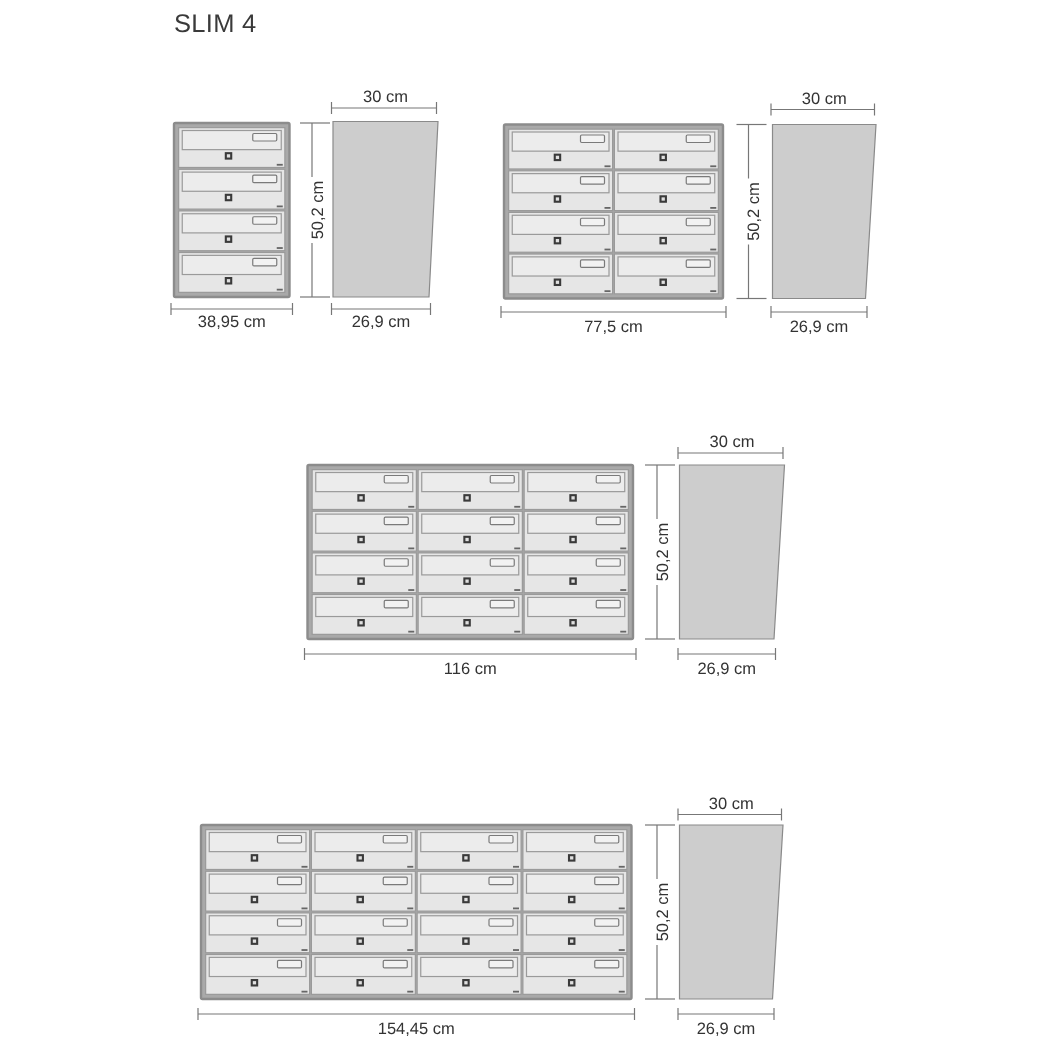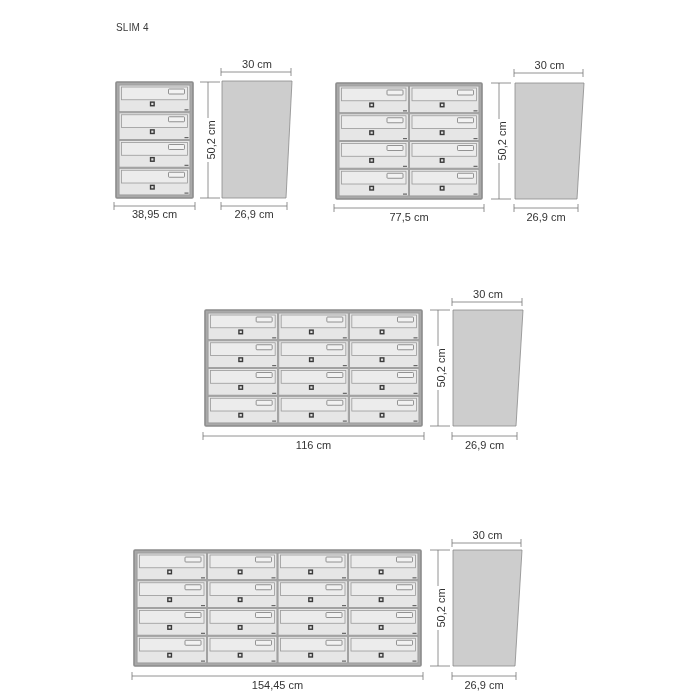--- a/index.html
+++ b/index.html
@@ -1,18 +1,18 @@
 <!DOCTYPE html>
 <html><head>
 <meta charset="utf-8">
 <style>
   html, body { margin: 0; padding: 0; background: #ffffff; }
   body { width: 700px; height: 700px; position: relative; overflow: hidden;
          font-family: "Liberation Sans", sans-serif; color: #333; }
-  #title { position: absolute; left: 116px; top: 22px; font-size: 10px; color: #3a3a3a; letter-spacing: 0.2px; }
+  #title { position: absolute; left: 116px; top: 6px; font-size: 17px; color: #3a3a3a; letter-spacing: 0.2px; }
   #canvas { position: absolute; left: 0; top: 0; }
   .dim-text { font-family: "Liberation Sans", sans-serif; font-size: 11px; fill: #333; }
 </style>
 </head>
 <body>
 
 <div id="title">SLIM 4</div>
 
 <svg id="canvas" width="700" height="700" viewBox="0 0 700 700" xmlns="http://www.w3.org/2000/svg">
   <g id="configs">

